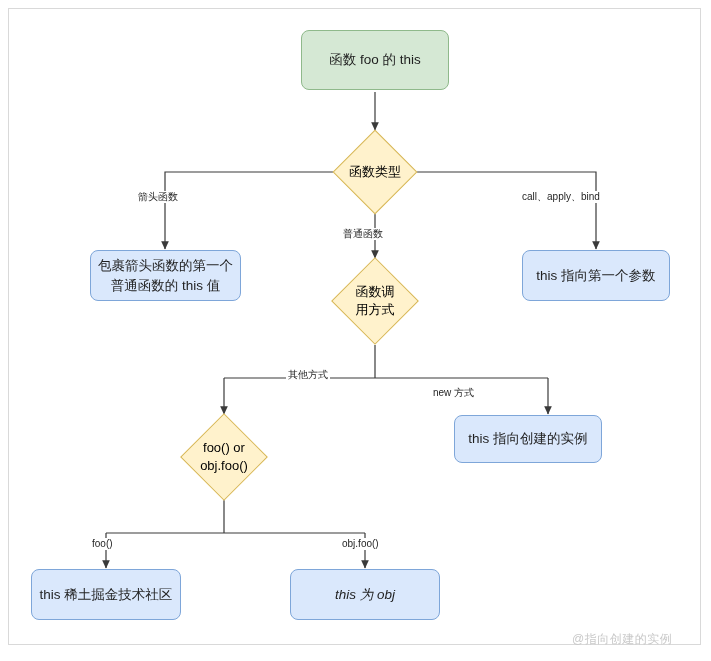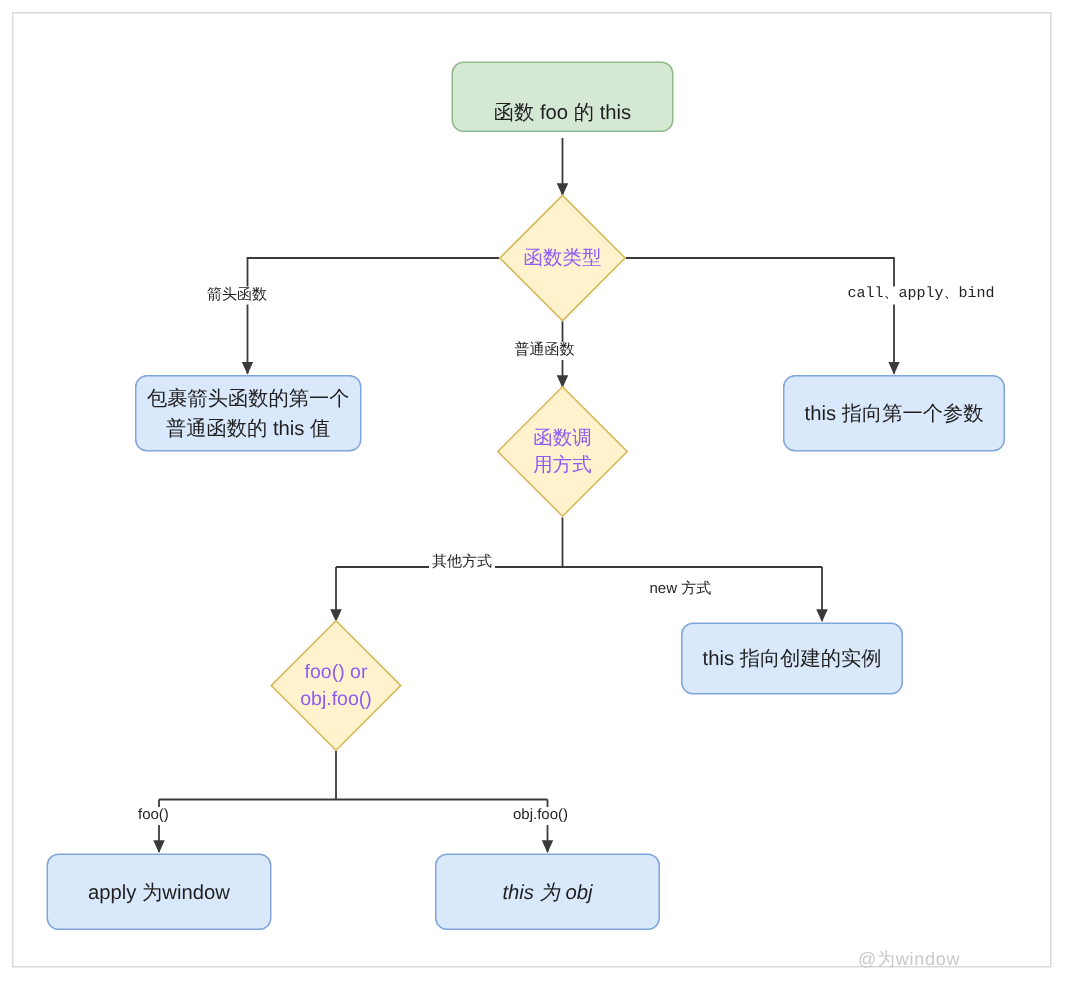--- a/index.html
+++ b/index.html
@@ -77,21 +77,21 @@
     left: 0;
     top: 0;
     width: 100%;
     height: 100%;
     display: flex;
     align-items: center;
     justify-content: center;
     text-align: center;
     font-size: 13px;
     line-height: 1.35;
-    color: #8b5cf6;
+    color: #000000;
   }
   .edge-label {
     position: absolute;
     font-size: 10px;
     color: #1f1f1f;
     white-space: nowrap;
     background: #ffffff;
     padding: 0 2px;
     line-height: 1.2;
   }
@@ -134,21 +134,21 @@
       <path d="M548,378 L548,414" marker-end="url(#arrowhead)"></path>
 
       <path d="M224,500 L224,533"></path>
       <path d="M106,533 L365,533"></path>
 
       <path d="M106,533 L106,568" marker-end="url(#arrowhead)"></path>
       <path d="M365,533 L365,568" marker-end="url(#arrowhead)"></path>
     </g>
   </svg>
 
-  <div class="node rbox green" style="left:301px; top:41px; width:148px; height:47px;align-items:flex-end;">
+  <div class="node rbox green" style="left:301px; top:30px; width:148px; height:60px;">
     <span>函数 foo 的 this</span>
   </div>
 
   <div class="diamond-wrap" style="left:345px; top:142px; width:60px; height:60px;">
     <div class="diamond-shape"></div>
     <div class="diamond-label" style="left:-24px; width:108px;">
       <span>函数类型</span>
     </div>
   </div>
 
@@ -181,36 +181,36 @@
     <div class="diamond-shape"></div>
     <div class="diamond-label" style="left:-17px; width:96px;">
       <span>
         <span>foo() or</span><br>
         <span>obj.foo()</span>
       </span>
     </div>
   </div>
 
   <div class="node rbox blue" style="left:31px; top:569px; width:150px; height:51px;">
-    <span>apply 为window</span>
+    <span>this 稀土掘金技术社区</span>
   </div>
 
   <div class="node rbox blue" style="left:290px; top:569px; width:150px; height:51px;font-style:italic;">
     <span>this 为 obj</span>
   </div>
 
   <div class="edge-label" style="left:136px; top:191px;">箭头函数</div>
 
   <div class="edge-label" style="left:341px; top:228px;">普通函数</div>
 
-  <div class="edge-label" style="left:563px; top:191px;font-family:Liberation Mono, monospace;">call、apply、bind</div>
+  <div class="edge-label" style="left:520px; top:191px;">call、apply、bind</div>
 
   <div class="edge-label" style="left:266px; top:369px;margin-left:20px;">其他方式</div>
 
   <div class="edge-label" style="left:431px; top:387px;">new 方式</div>
 
   <div class="edge-label" style="left:90px; top:538px;">foo()</div>
 
   <div class="edge-label" style="left:340px; top:538px;">obj.foo()</div>
 
-  <div class="watermark" style="left:572px; top:631px;">@为window</div>
+  <div class="watermark" style="left:572px; top:631px;">@指向创建的实例</div>
 
 </div>
 
 </body></html>

